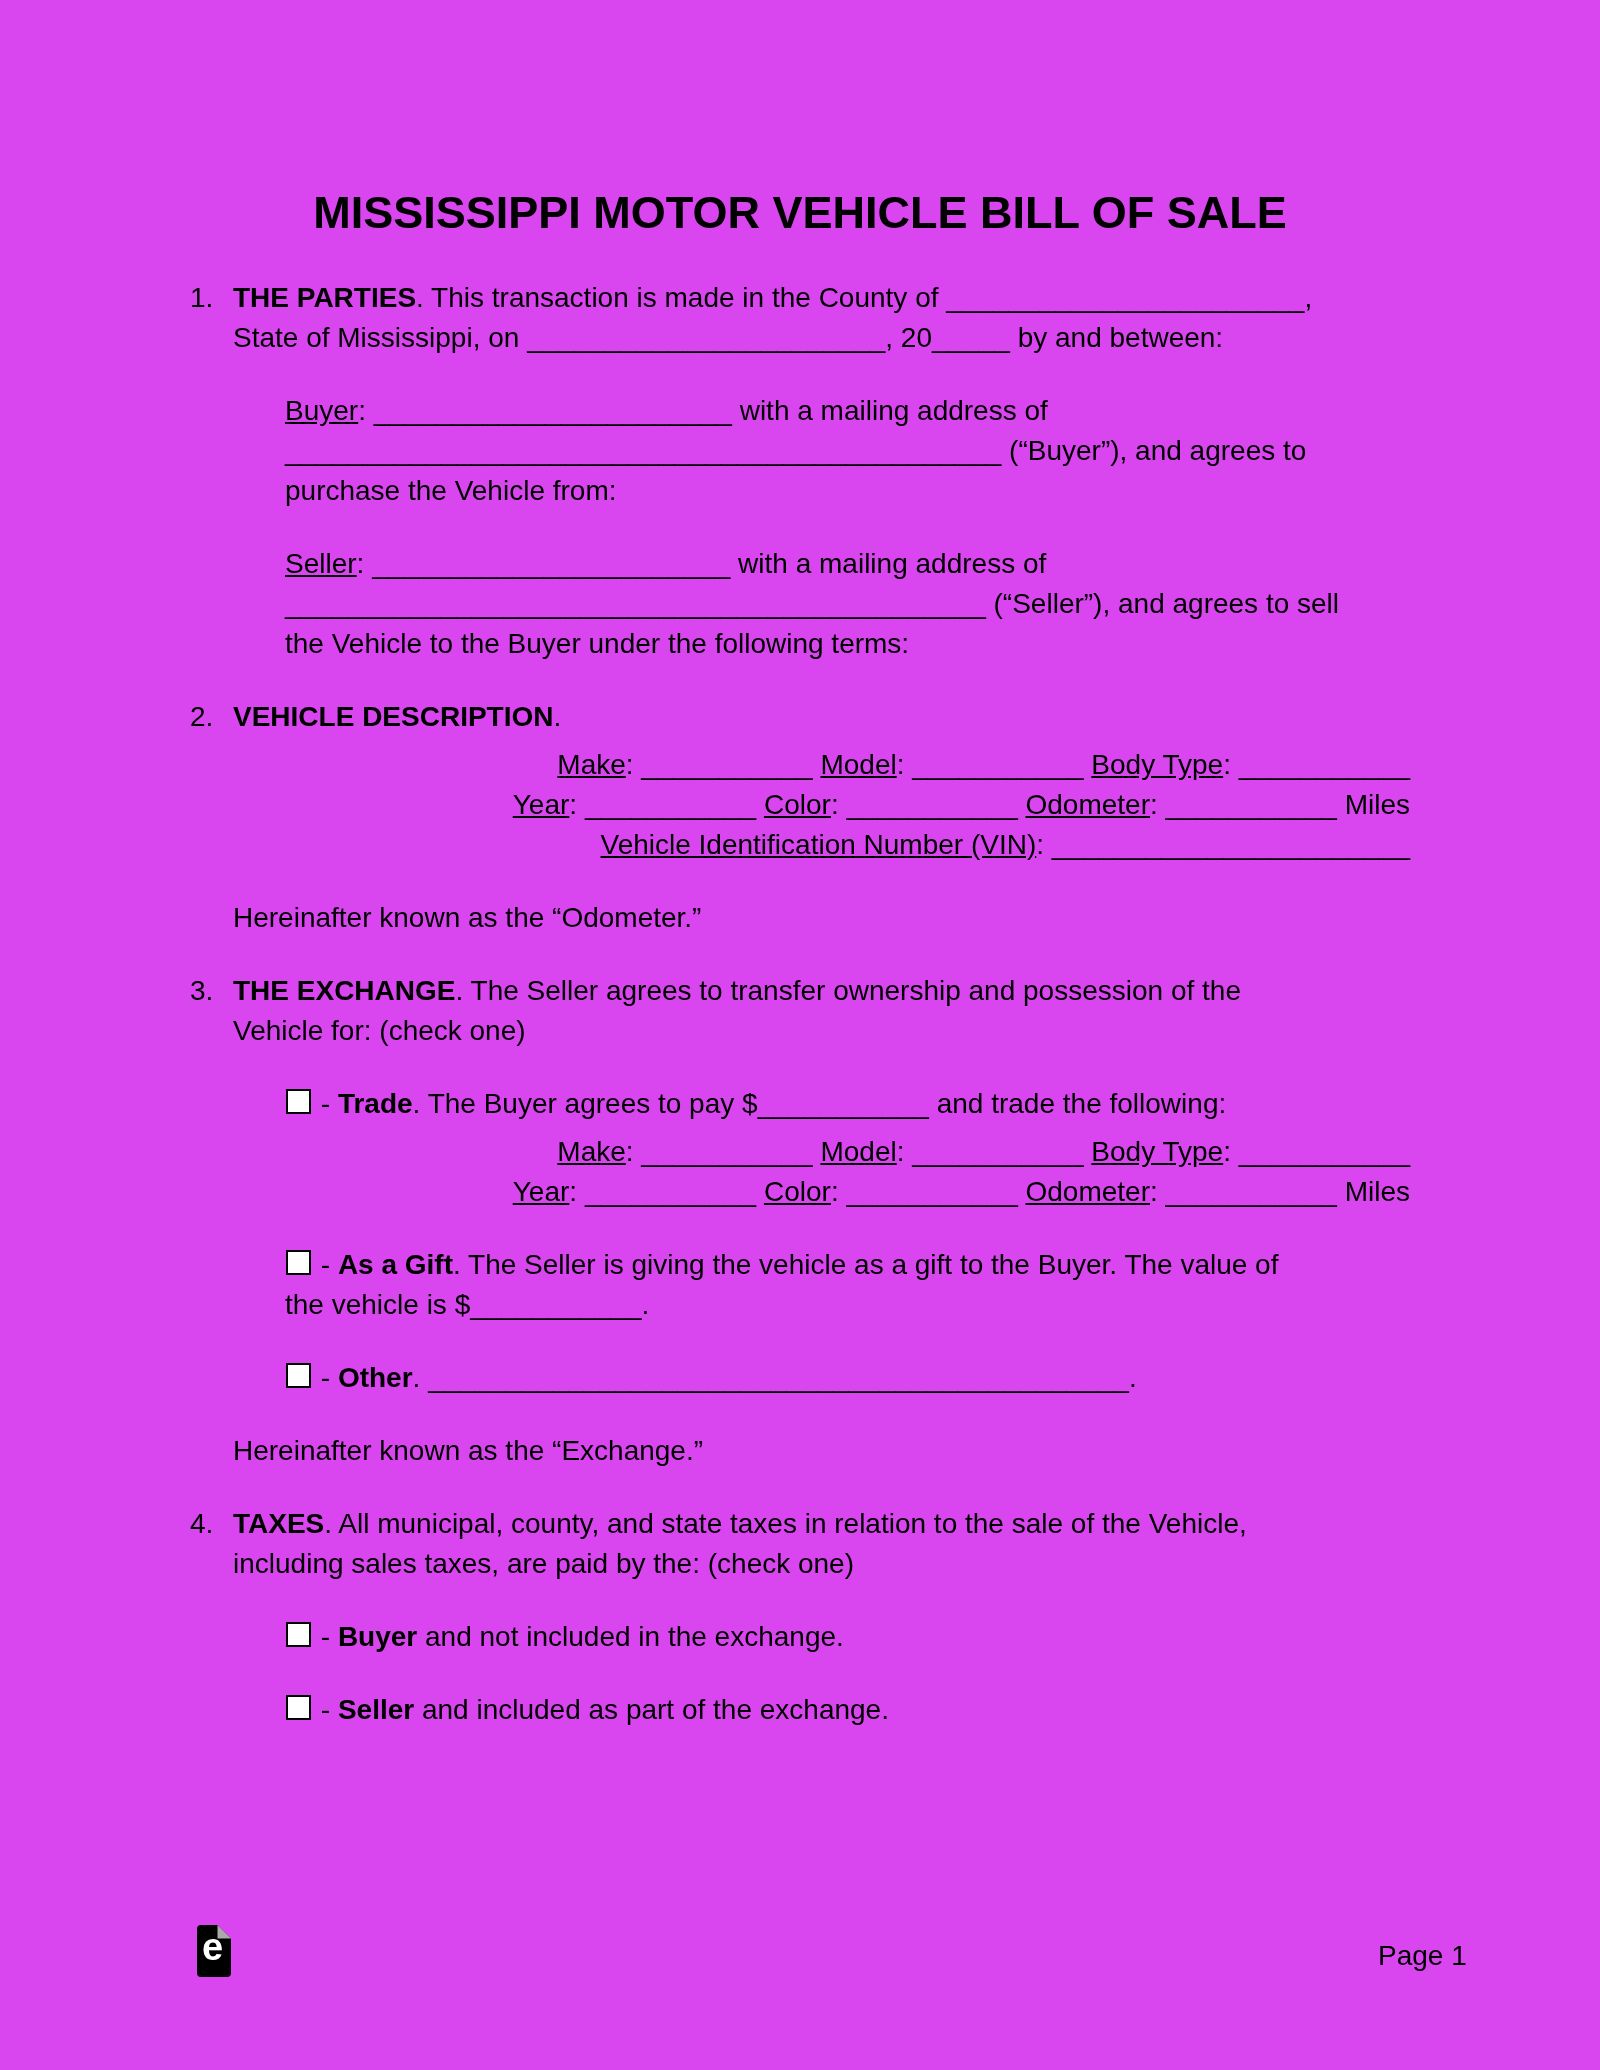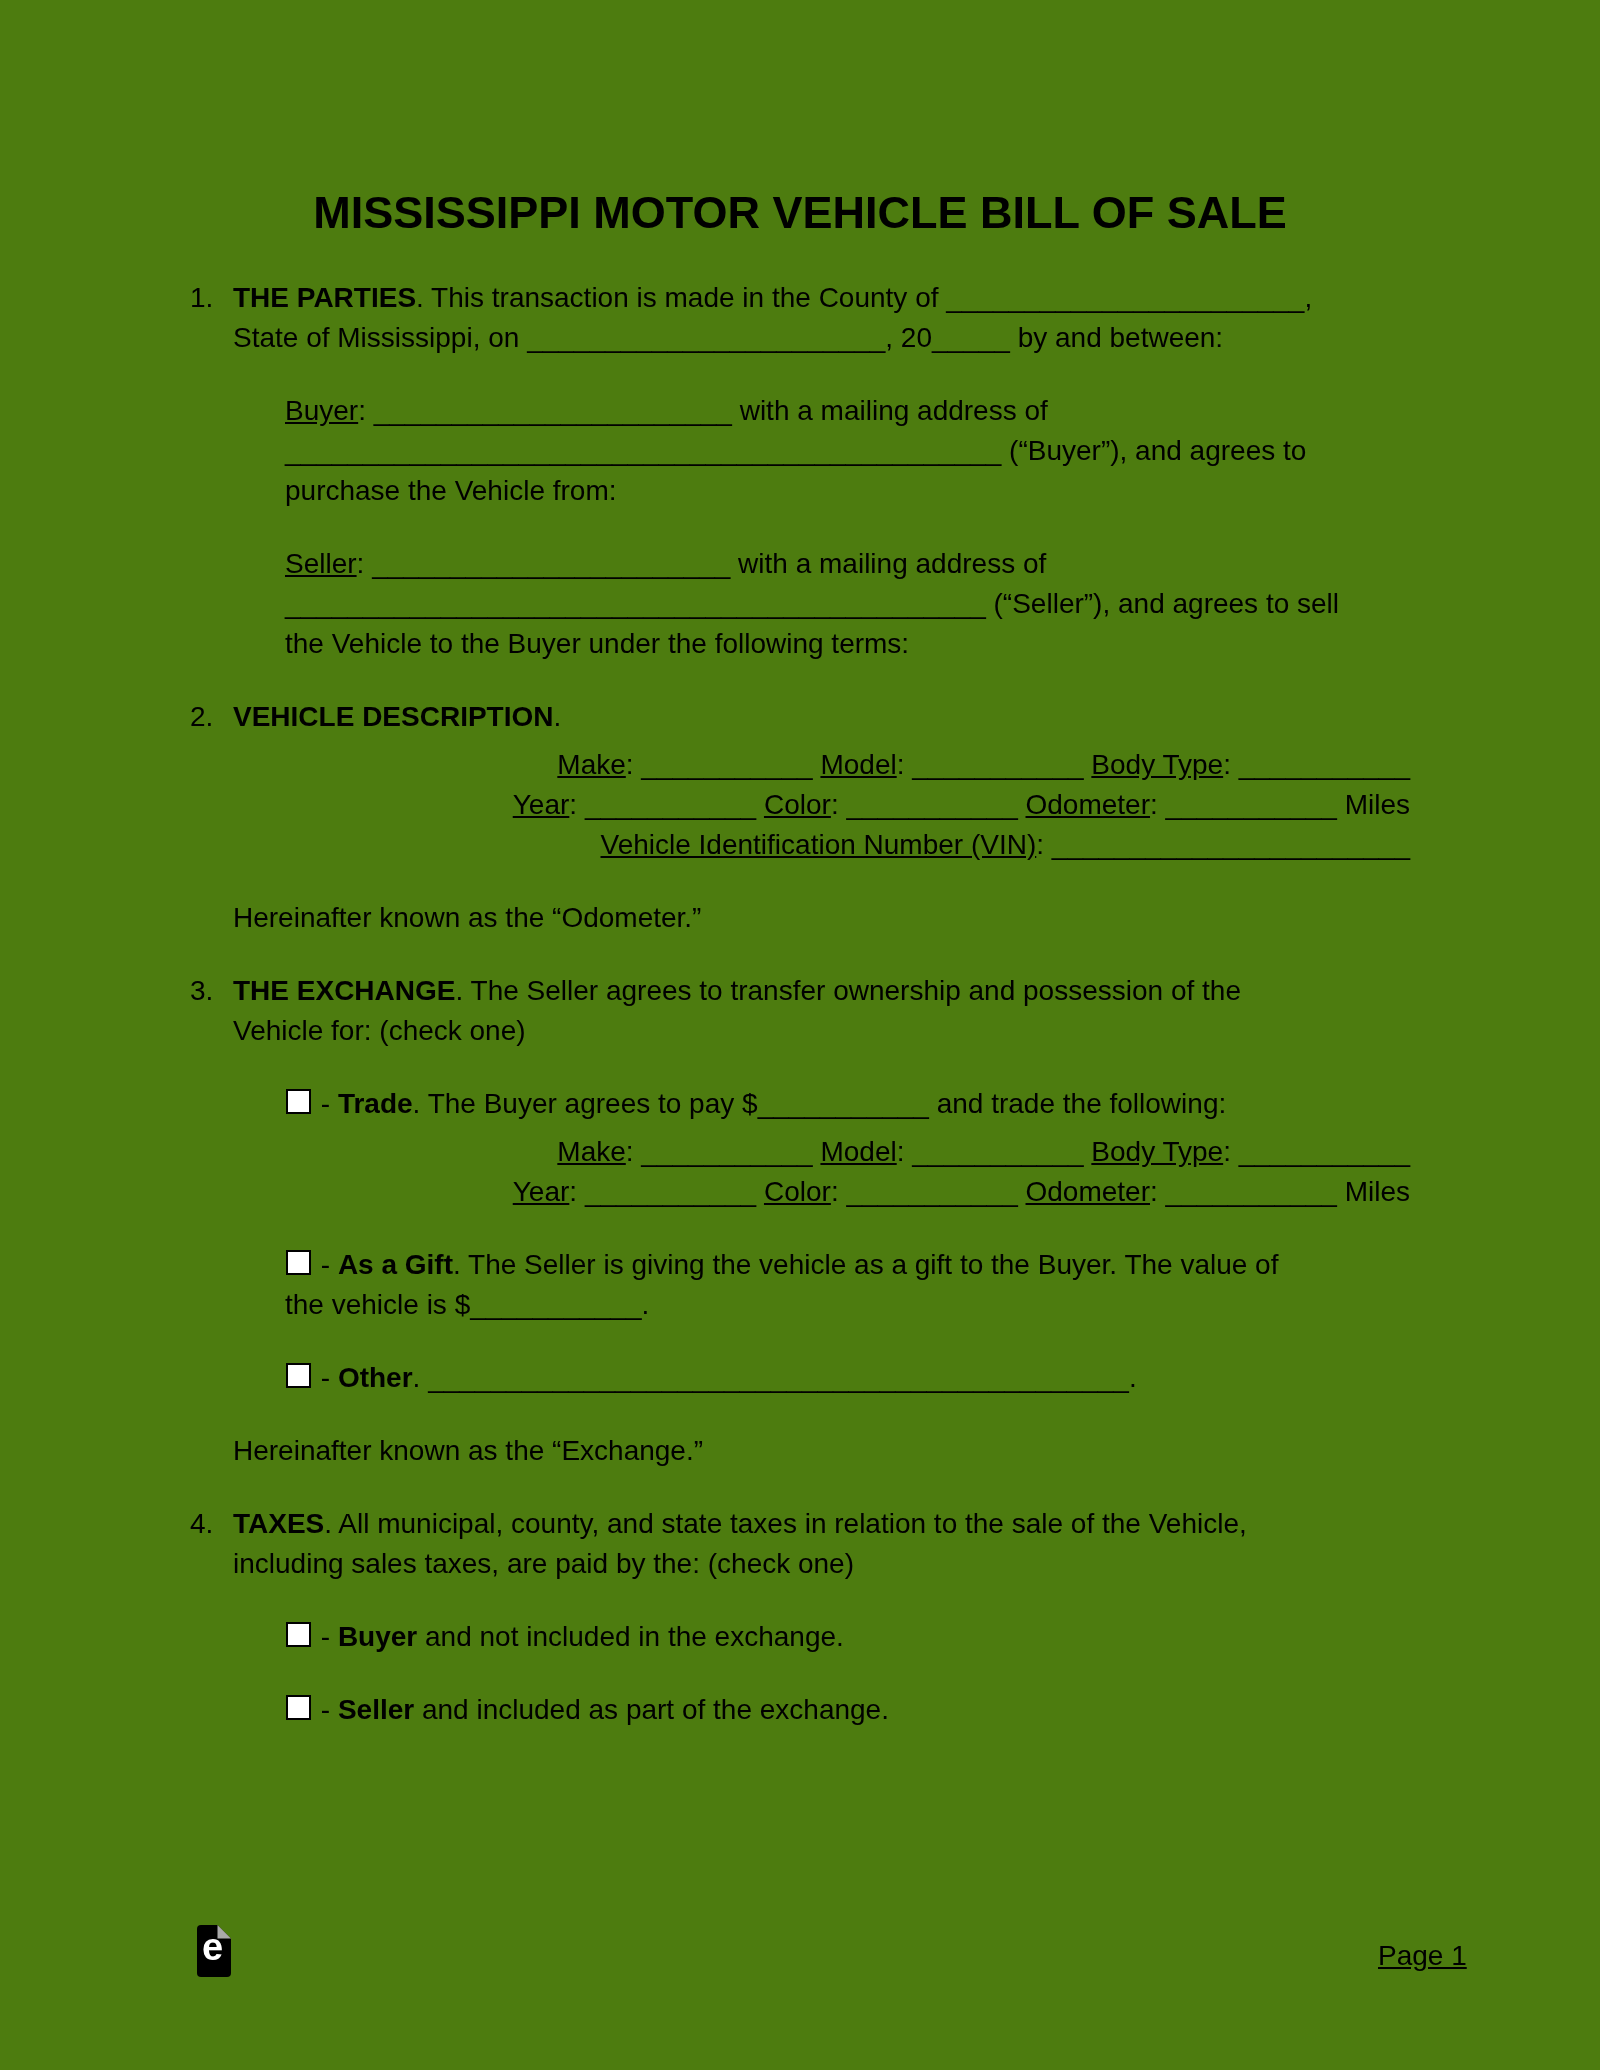--- a/index.html
+++ b/index.html
@@ -4,21 +4,21 @@
 <style>
   html, body { margin: 0; padding: 0; background: #ffffff; }
   body {
     width: 1600px; height: 2070px; position: relative;
     font-family: "Liberation Sans", "DejaVu Sans", sans-serif;
     font-size: 28px; line-height: 40px; color: #000;
   }
   .page {
     position: absolute; inset: 0;
     padding: 190px 190px 0 190px; box-sizing: border-box; overflow: hidden;
-    background: #4d7c0f;
+    background: #d946ef;
   }
   .title {
     font-size: 45px; line-height: 46px; font-weight: 700;
     text-align: center; margin: 0 0 42px 0;
   }
   .block { margin-top: 33px; position: relative; }
   #blocks > .block:first-child { margin-top: 0; }
   .block.fields { margin-top: 8px; text-align: right; }
   .section { padding-left: 43px; }
   .num { position: absolute; left: 0; top: 0; }
@@ -31,21 +31,21 @@
   .cb {
     display: inline-block; width: 21px; height: 21px;
     border: 2px solid #000; vertical-align: -1px; margin: 0 2px 0 1px;
     background: #fff;
   }
   .footer-logo { position: absolute; left: 197px; top: 1925px; width: 34px; height: 52px; }
   .footer-logo .e-letter {
     position: absolute; left: 5px; top: 3px;
     font-size: 38px; line-height: 38px; font-weight: 700; color: #ffffff;
   }
-  .page-number { position: absolute; left: 1378px; top: 1941px; font-size: 28px; line-height: 30px; text-decoration: underline; }
+  .page-number { position: absolute; left: 1378px; top: 1941px; font-size: 28px; line-height: 30px; }
 </style>
 </head>
 <body>
 
 <div class="page">
   <h1 class="title">MISSISSIPPI MOTOR VEHICLE BILL OF SALE</h1>
 
   <div id="blocks">
       <div class="block section">
         <span class="num">1.</span>

